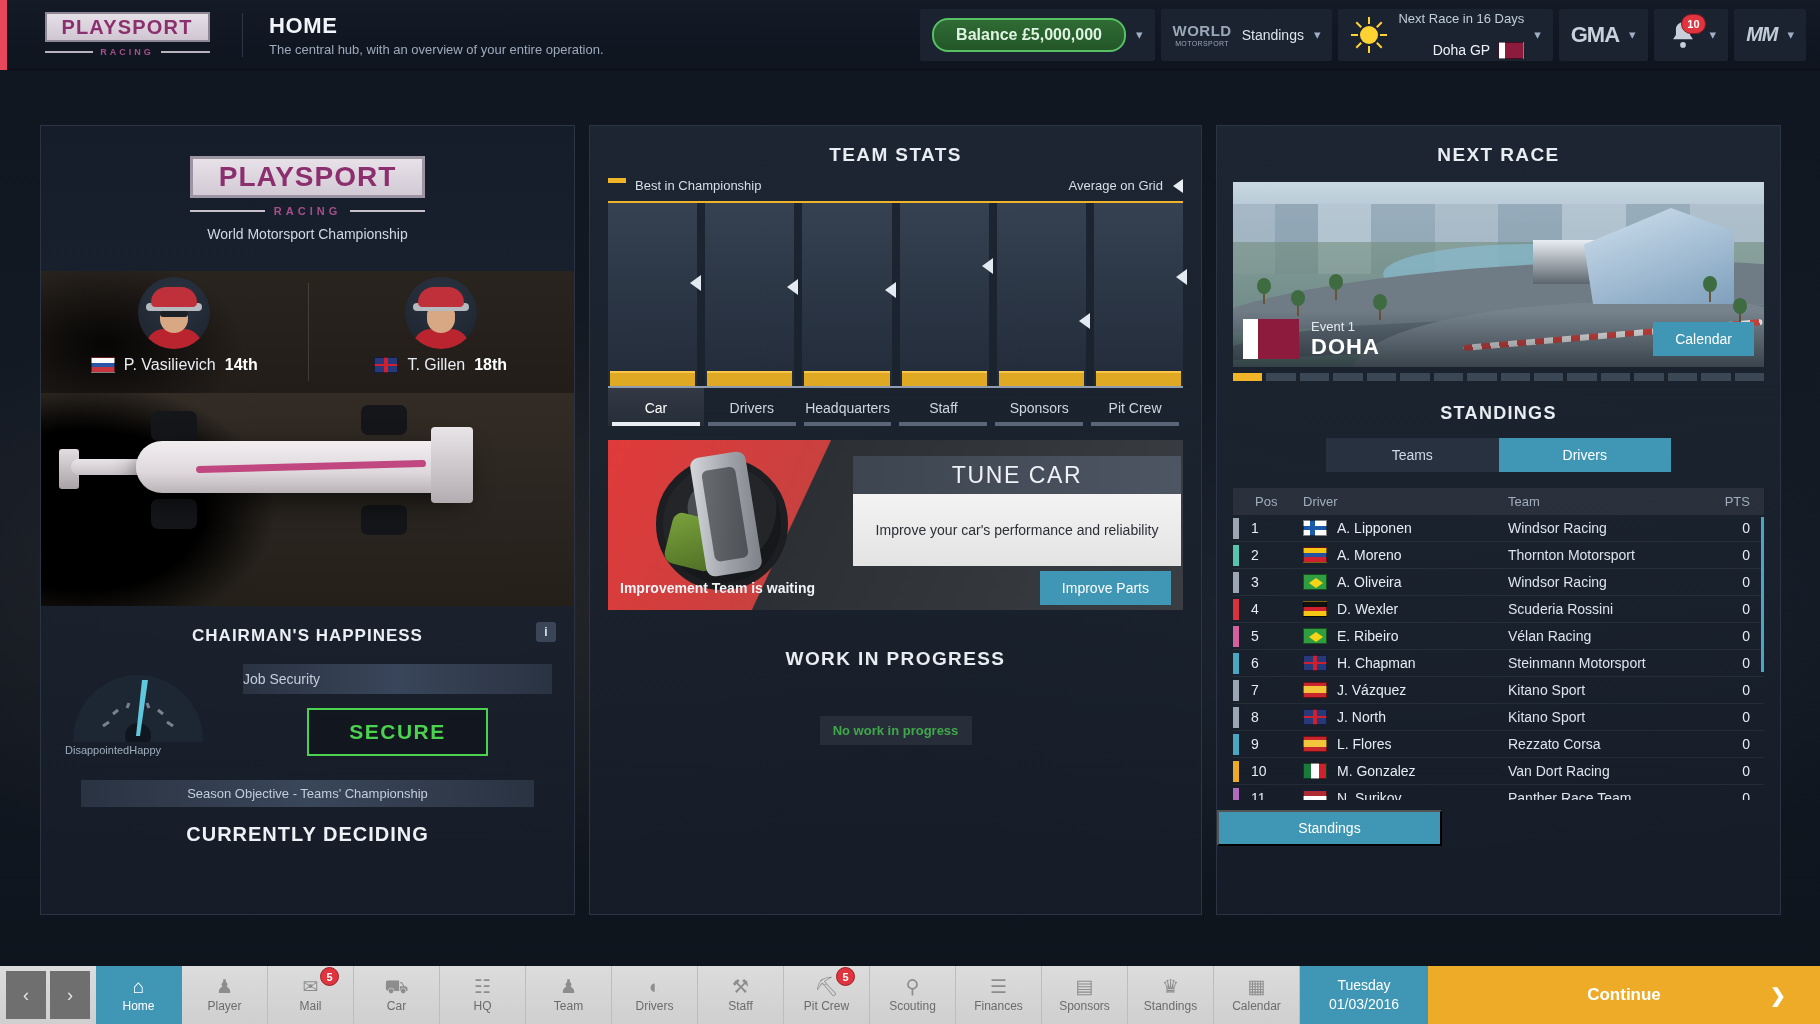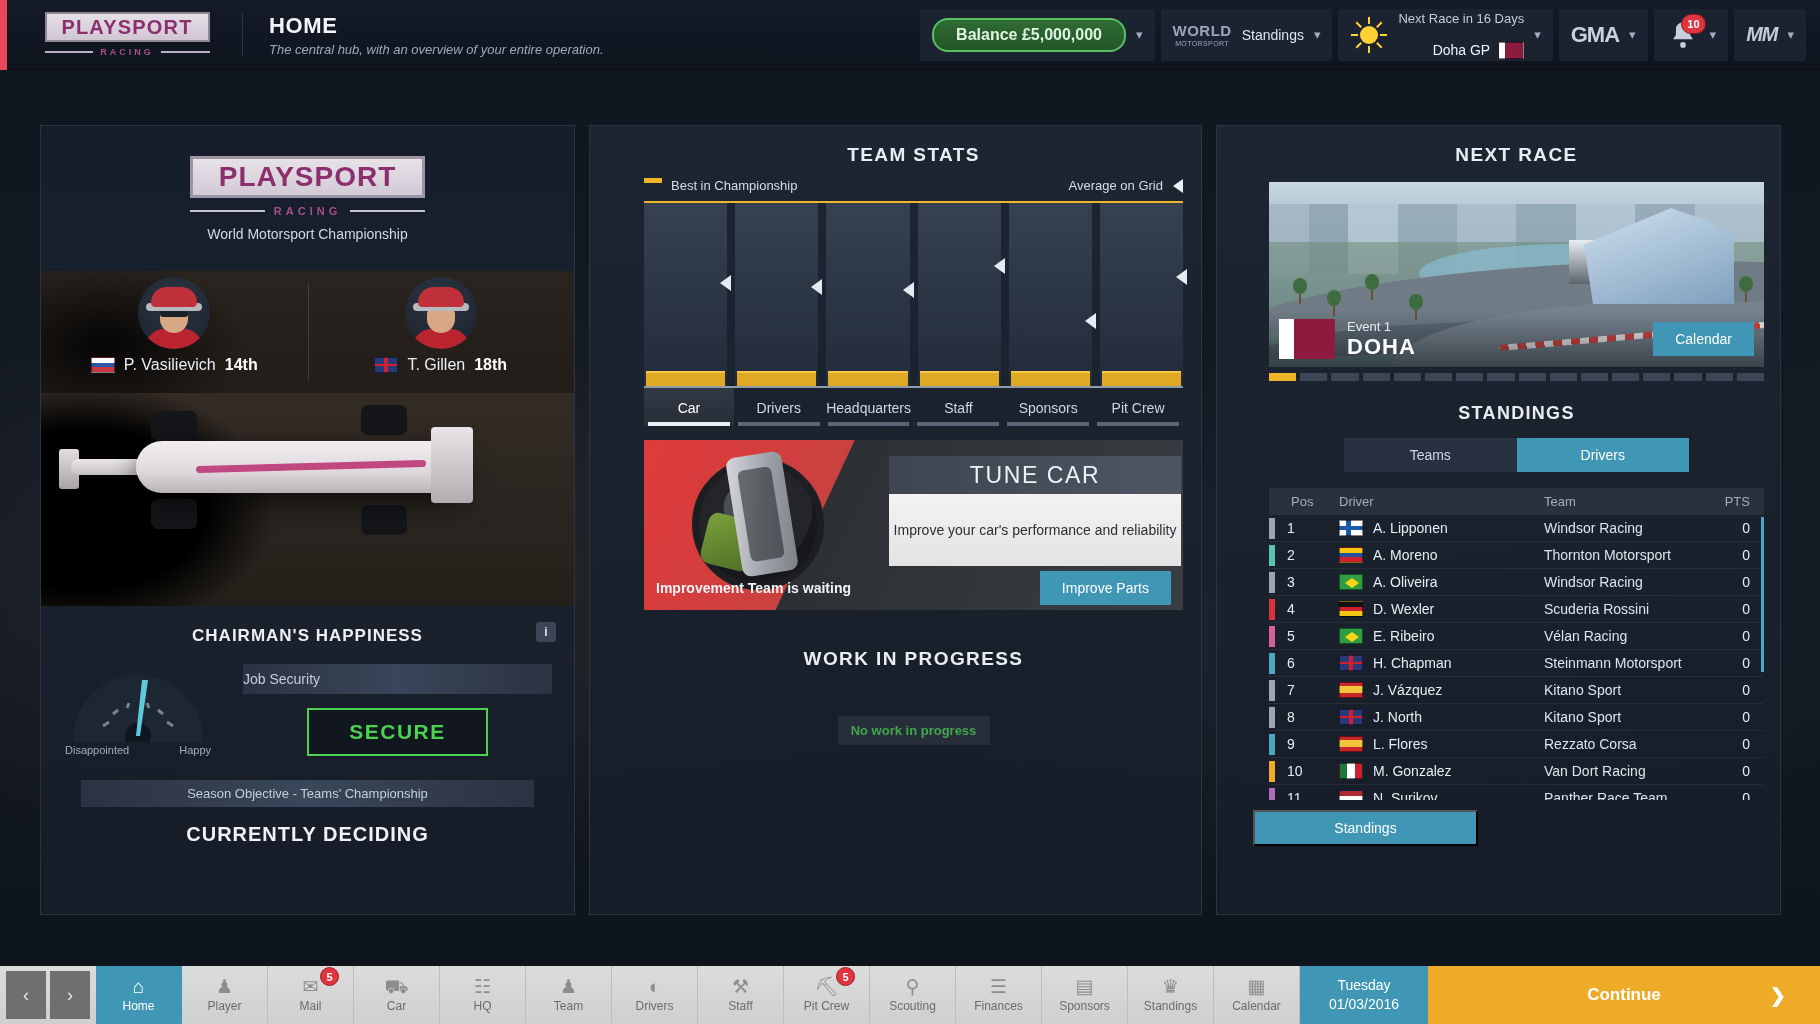--- a/index.html
+++ b/index.html
@@ -45,21 +45,21 @@
   }
   .brand-sub {
     margin-top: 5px; display: flex; align-items: center; gap: 7px;
     width: 165px;
   }
   .brand-sub .ln { flex: 1; height: 2px; background: #b9b3bd; }
   .brand-sub span { color: #a4508a; font-size: 9px; letter-spacing: 3px; font-weight: bold; }
   .tb-div { width: 1px; height: 44px; background: #2c3644; margin: 0 26px 0 30px; }
   .page-head { display: flex; flex-direction: column; gap: 3px; }
   .page-head .t { font-size: 22px; font-weight: bold; letter-spacing: 0.6px; color: #f1f4f8; }
-  .page-head .s { font-size: 13px; color: #9daabb; font-style: italic; }
+  .page-head .s { font-size: 13px; color: #9daabb; }
   .tb-right { margin-left: auto; display: flex; align-items: center; gap: 6px; padding-right: 14px; }
   .tb-cell {
     background: #1b2331; height: 52px; display: flex; align-items: center;
     gap: 10px; padding: 0 12px; border-radius: 2px;
   }
   .bal-pill {
     background: linear-gradient(180deg,#2f6b34,#245628);
     border: 2px solid #57c063; border-radius: 16px;
     padding: 6px 22px; font-size: 16px; color: #dff4e0; font-weight: bold;
     white-space: nowrap;
@@ -95,21 +95,20 @@
     border:1px solid #8d1a22;
   }
   .mm-logo { font-size: 20px; font-weight: bold; color: #c2ccd8; font-style: italic; letter-spacing:-1px; }
 
   
   .main { position: absolute; top: 70px; left: 0; width: 1820px; height: 884px; }
   .panel {
     position: absolute; top: 55px;
     background: linear-gradient(180deg, rgba(30,39,52,.88), rgba(22,29,40,.92));
     border: 1px solid #2a3444;
-    padding-left: 36px;
   }
   #panel-left   { left: 40px;   width: 535px; height: 790px; padding: 0; overflow:hidden; }
   #panel-center { left: 589px;  width: 613px; height: 790px; }
   #panel-right  { left: 1216px; width: 565px; height: 790px; }
 
   
   .team-head {
     height: 145px; background: linear-gradient(180deg,#151d2b,#18202e);
     display:flex; flex-direction:column; align-items:center; justify-content:center;
   }
@@ -217,21 +216,21 @@
   .sec-title { text-align:center; font-size:17px; font-weight:bold; letter-spacing:1px; color:#eaeff5; }
   .chair-block { padding: 20px 0 0 0; position: relative; }
   .info-i {
     position:absolute; right:18px; top:16px; width:20px; height:20px; border-radius:3px;
     background:#3a4657; color:#dbe3ec; font-size:12px; font-weight:bold;
     display:flex; align-items:center; justify-content:center;
   }
   .chair-row { display:flex; align-items:center; margin-top: 18px; padding: 0 22px; gap: 30px; }
   .gauge { width: 150px; position: relative; }
   .gauge svg { display:block; }
-  .gauge-labels { display:flex; justify-content:space-between; font-size:11px; color:#9fadbd; margin-top:2px; padding: 0 2px;}
+  .gauge-labels { display:flex; font-size:11px; color:#9fadbd; margin-top:2px; padding: 0 2px;}
   .job-col { flex:1; display:flex; flex-direction:column; align-items:center; gap:14px; }
   .job-bar {
     width: 100%; background: linear-gradient(90deg,#2a3342,#39455a,#2a3342);
     text-align:left; padding: 7px 0; font-size:14px; color:#c3cedb;
   }
   .secure-box {
     border: 2px solid #4bd24f; padding: 10px 40px; background: rgba(0,0,0,.25);
     color:#4bd24f; font-size:21px; font-weight:bold; letter-spacing:1.5px;
   }
   .objective-bar {

